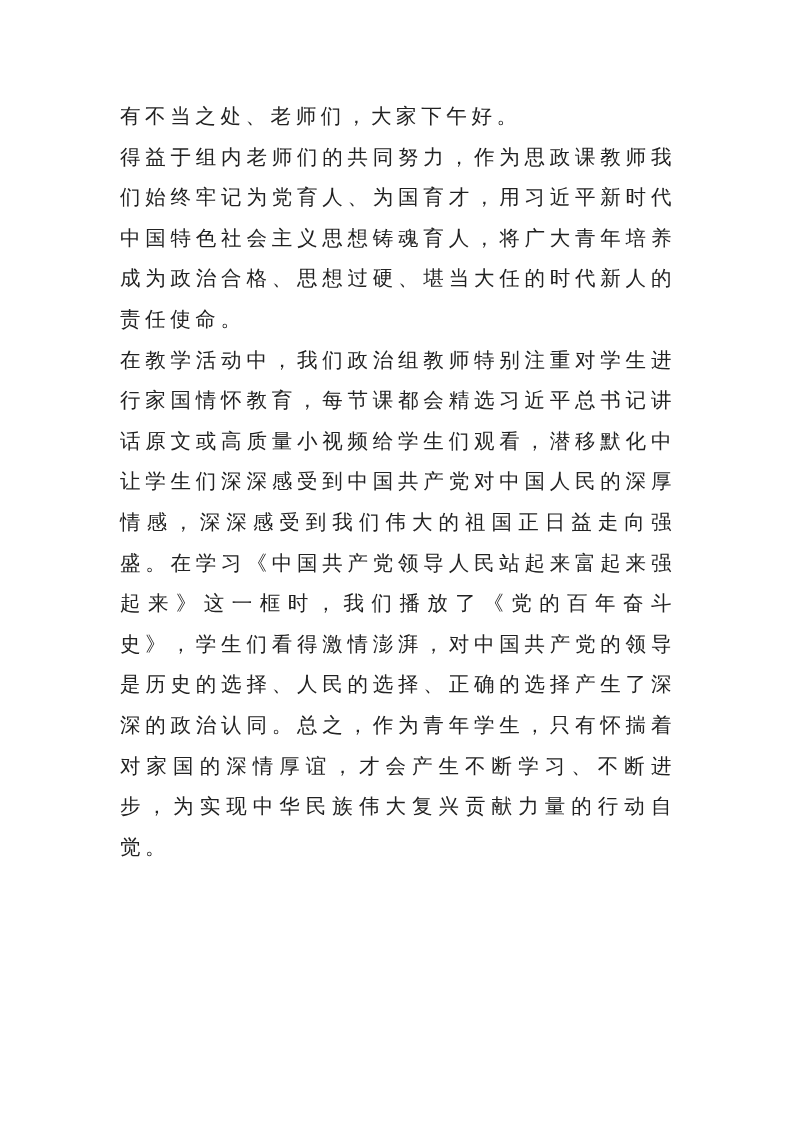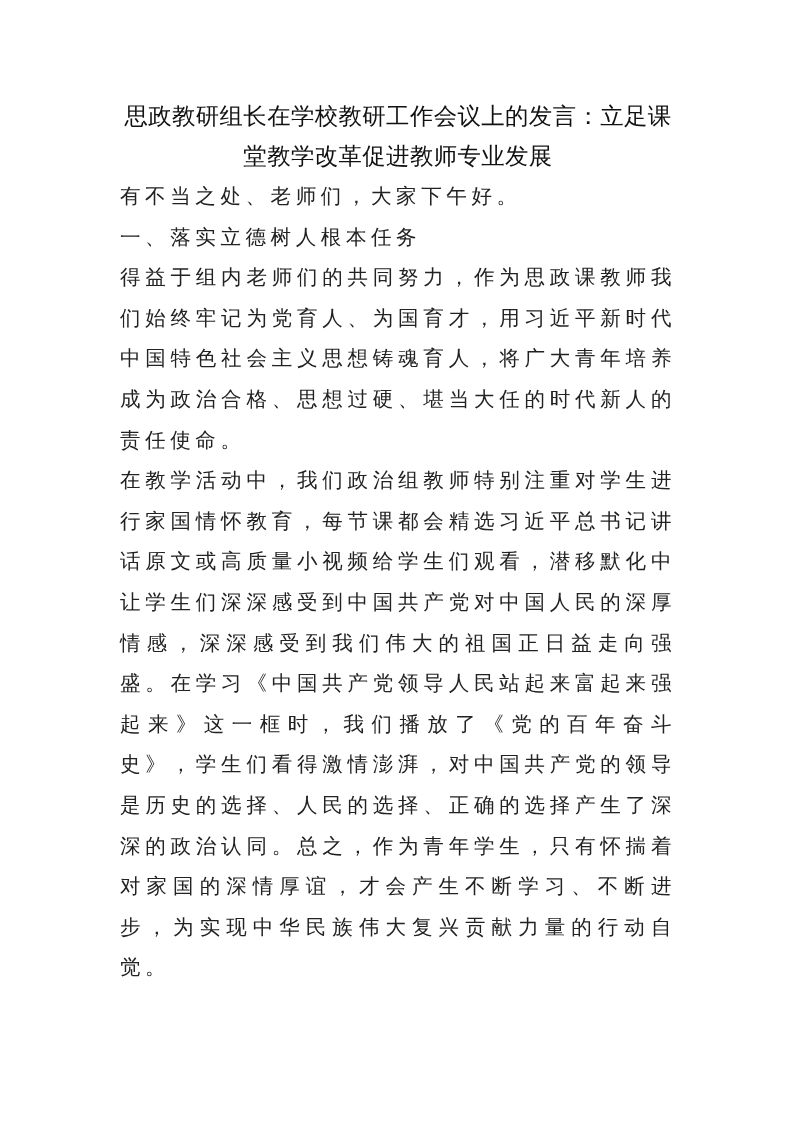--- a/index.html
+++ b/index.html
@@ -38,21 +38,16 @@
     line-height: 40.6px;
     letter-spacing: 4.6px;
     color: #222222;
     font-weight: normal;
   }
 </style>
 </head>
 <body>
 
 <div class="page">
-  <h1 class="title">
-    <span>思政教研组长在学校教研工作会议上的发言：立足课</span>
-    <span>堂教学改革促进教师专业发展</span>
-  </h1>
   <p class="para">有不当之处、老师们，大家下午好。</p>
-  <h2 class="heading">一、落实立德树人根本任务</h2>
   <p class="para">得益于组内老师们的共同努力，作为思政课教师我们始终牢记为党育人、为国育才，用习近平新时代中国特色社会主义思想铸魂育人，将广大青年培养成为政治合格、思想过硬、堪当大任的时代新人的责任使命。</p>
   <p class="para">在教学活动中，我们政治组教师特别注重对学生进行家国情怀教育，每节课都会精选习近平总书记讲话原文或高质量小视频给学生们观看，潜移默化中让学生们深深感受到中国共产党对中国人民的深厚情感，深深感受到我们伟大的祖国正日益走向强盛。在学习《中国共产党领导人民站起来富起来强起来》这一框时，我们播放了《党的百年奋斗史》，学生们看得激情澎湃，对中国共产党的领导是历史的选择、人民的选择、正确的选择产生了深深的政治认同。总之，作为青年学生，只有怀揣着对家国的深情厚谊，才会产生不断学习、不断进步，为实现中华民族伟大复兴贡献力量的行动自觉。</p>
 </div>
 
 </body></html>

